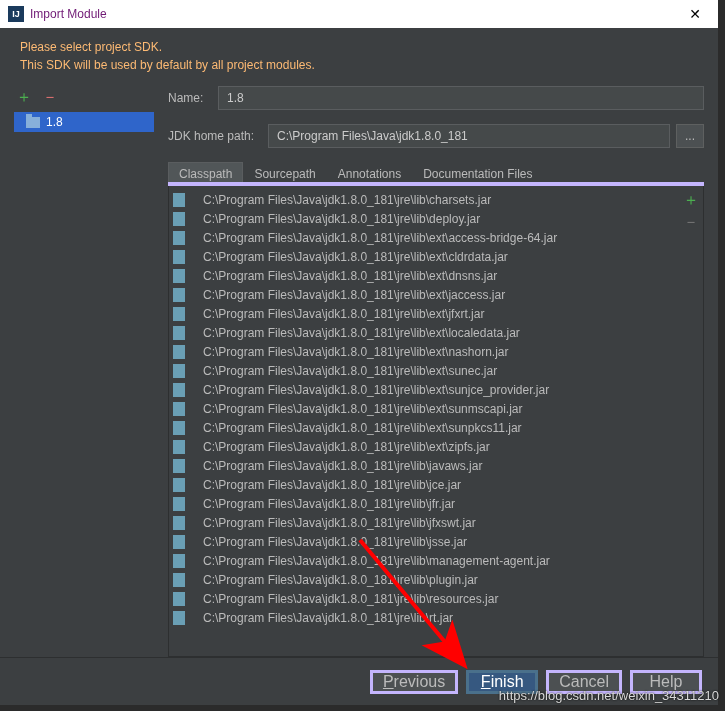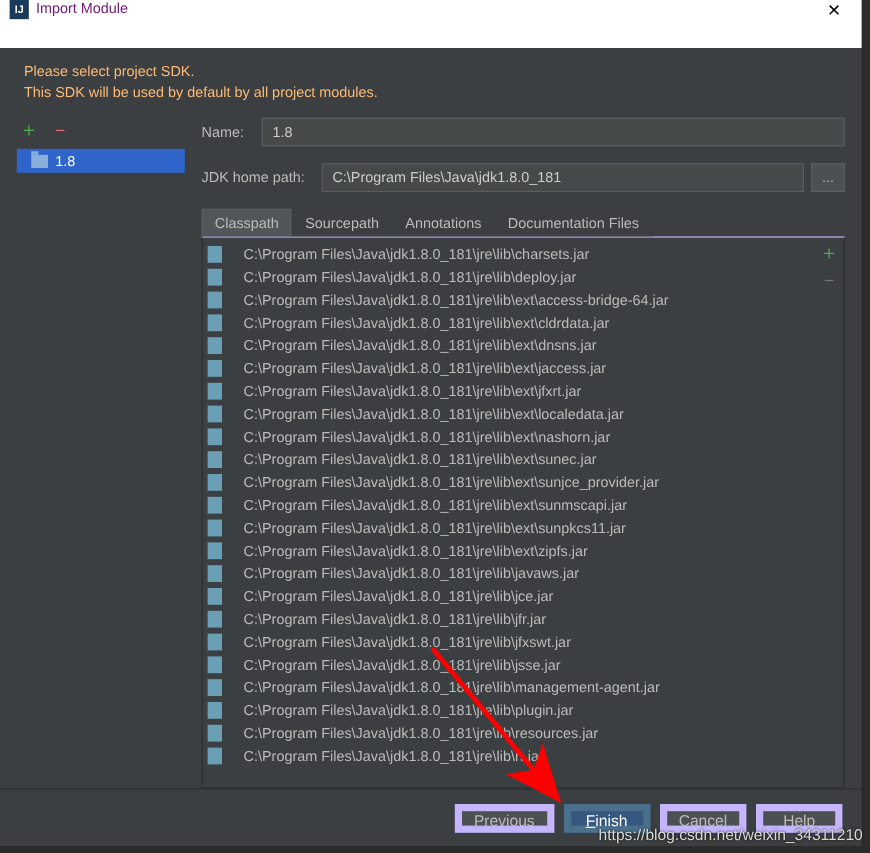--- a/index.html
+++ b/index.html
@@ -1,50 +1,50 @@
 <!DOCTYPE html>
 <html><head>
 <meta charset="utf-8">
 <style>
   * { box-sizing: border-box; margin: 0; padding: 0; }
   body { width: 725px; height: 711px; background: #2b2b2b; font-family: "Segoe UI", Arial, sans-serif; font-size: 12px; color: #bbb; position: relative; overflow: hidden; }
   .window { width: 718px; height: 705px; background: #3c3f41; display: flex; flex-direction: column; }
-  .titlebar { height: 40px; background: #fff; color: #000; display: flex; padding: 0 8px; }
+  .titlebar { height: 28px; background: #fff; color: #000; display: flex; align-items: center; padding: 0 8px; }
   .titlebar .app-icon { width: 16px; height: 16px; background: #1a3a5c; margin-right: 6px; display:inline-flex; align-items:center; justify-content:center; color:#fff; font-size:9px; font-weight:bold;}
   .titlebar .title { flex: 1; font-size: 12px; color:#701a75;}
   .titlebar .close { width: 30px; text-align: center; font-size: 14px; cursor: pointer; }
   .instructions { padding: 10px 20px 12px 20px; color: #fdba74; font-size: 12px; line-height: 1.5; }
   .body-area { flex: 1; display: flex; padding: 0 14px 0 14px; gap: 14px; min-height: 0; }
   .left-panel { width: 140px; display: flex; flex-direction: column; }
   .toolbar-icons { height: 22px; display: flex; align-items: center; gap: 10px; padding-left: 2px; }
   .plus-icon { color: #4caf50; font-size: 16px; cursor: pointer; line-height:1;}
   .minus-icon { color: #e57373; font-size: 16px; cursor: pointer; line-height:1;}
   .sdk-tree { margin-top: 4px; }
   .sdk-item { background: #2f65ca; color: #fff; height: 20px; display: flex; align-items: center; padding-left: 12px; gap: 6px; }
   .folder-icon { width: 14px; height: 11px; background: #87afda; display:inline-block; position:relative;}
   .folder-icon::before{content:"";position:absolute;top:-3px;left:0;width:6px;height:3px;background:#87afda;}
   .right-panel { flex: 1; display: flex; flex-direction: column; min-width:0;}
   .form-row { display: flex; align-items: center; margin-bottom: 14px; }
   .form-row label { width: 100px; color: #bbb; }
   .form-row.name-row label { width: 50px; padding-left:0;}
   .text-input { background: #45494a; border: 1px solid #5a5d5f; color: #ccc; height: 24px; padding: 0 8px; flex: 1; font-size: 12px; }
   .browse-btn { width: 28px; height: 24px; background: #4c5052; border: 1px solid #5e6060; color:#bbb; margin-left: 6px; cursor:pointer; text-align:center; line-height:22px;}
-  .tabs { display: flex; border-bottom: 1px solid #c4b5fd; height: 24px; }
+  .tabs { display: flex; border-bottom: 4px solid #c4b5fd; height: 24px; }
   .tab { padding: 4px 10px; color: #bbb; cursor: pointer; background:#4c5052; border:1px solid #5a5d5f; border-bottom:none; margin-right:0; font-size:12px;}
   .tab.active { background: #515658; }
   .tab:not(.active){ background:#3c3f41; border-color:transparent;}
   .list-area { flex: 1; display: flex; border: 1px solid #2d2f30; border-top:none; min-height:0; }
   .file-list { flex: 1; overflow-y: auto; padding: 4px 0; }
   .file-row { display: flex; align-items: center; height: 19px; padding-left: 4px; gap: 18px; color:#bbb; font-size:12px; white-space:nowrap;}
   .jar-icon { width: 12px; height: 14px; background: #6a9fb5; display:inline-block; flex-shrink:0;}
   .list-toolbar { width: 24px; display: flex; flex-direction: column; align-items: center; padding-top: 6px; gap: 6px; }
   .list-toolbar .plus-icon { color: #4caf50; }
   .list-toolbar .minus-icon { color: #777; }
   .button-bar { height: 48px; display: flex; justify-content: flex-end; align-items: center; padding: 0 16px; gap: 8px; border-top: 1px solid #2d2f30; }
-  .btn { height: 24px; min-width: 72px; background: #4c5052; border: 6px solid #c4b5fd; color: #bbb; font-size: 13px; cursor: pointer; padding:0 10px;}
+  .btn { height: 24px; min-width: 72px; background: #4c5052; border: 3px solid #c4b5fd; color: #bbb; font-size: 16px; cursor: pointer; padding:0 10px;}
   .btn.primary { background: #365880; border-color: #4a708b; color: #fff; }
   .btn .underline { text-decoration: underline; }
   .arrow-overlay { position: absolute; left: 340px; top: 530px; pointer-events: none; }
   .watermark { position: absolute; right: 6px; bottom: 8px; color: #d9d9d9; font-size: 13px; text-shadow:0 0 2px #000;text-align:right;}
 </style>
 </head>
 <body>
 
 <div class="window">
   <div class="titlebar">

